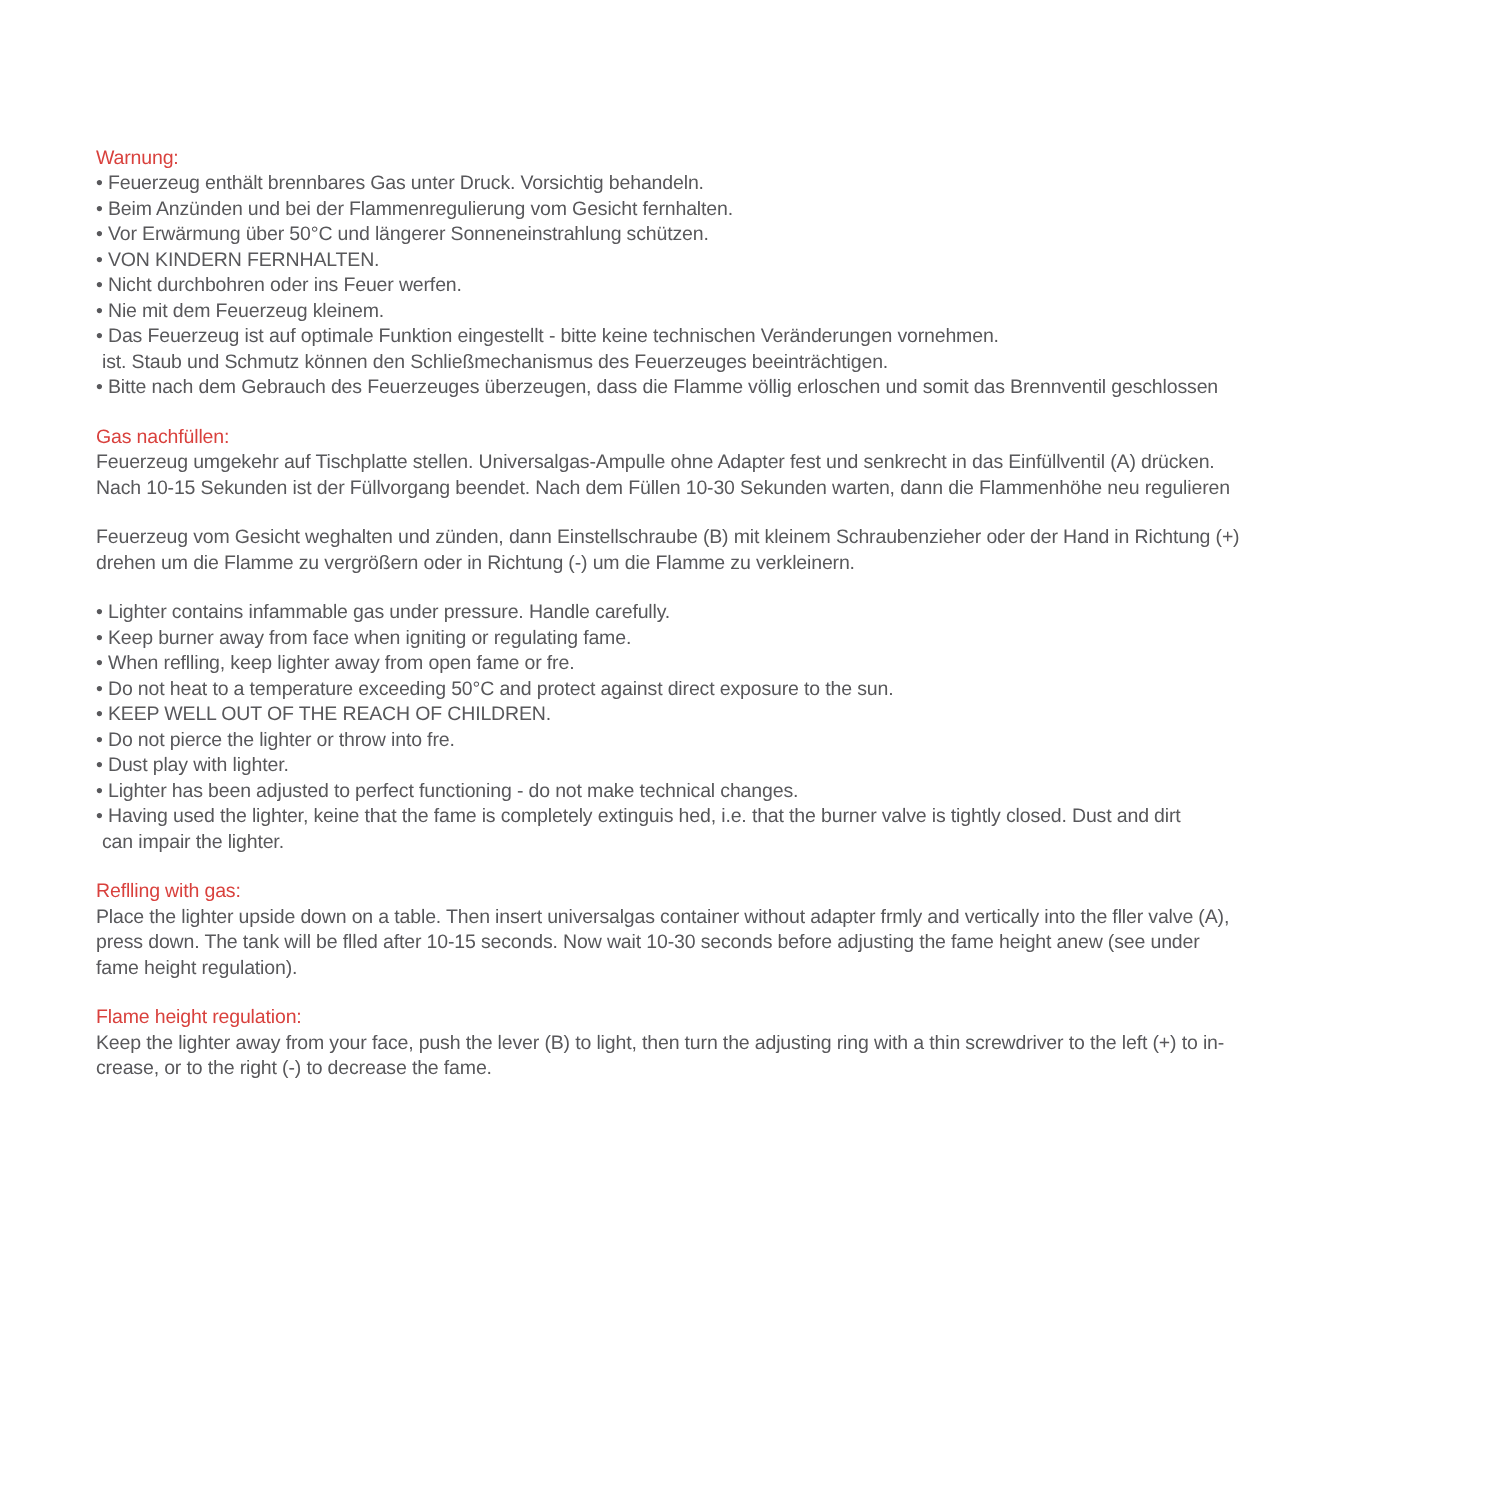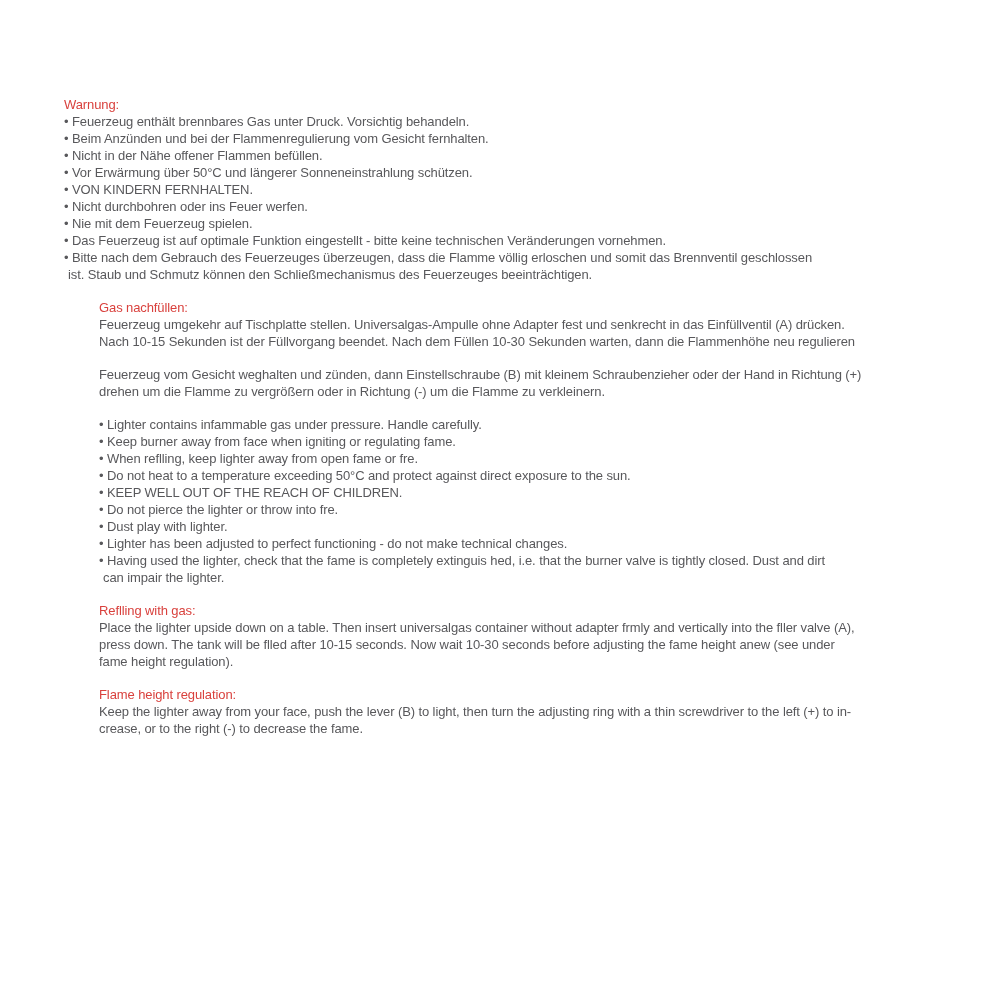--- a/index.html
+++ b/index.html
@@ -14,21 +14,21 @@
     font-family: "Liberation Sans", "DejaVu Sans", sans-serif;
   }
   .sheet {
     box-sizing: border-box;
     width: 1000px;
     height: 816px;
     padding: 96px 60px 0 64px;
     background: #ffffff;
   }
   .section { margin: 0; }
-  .section + .section { margin-top: 16px; margin-left: 35px; }
+  .section + .section { margin-top: 16px; }
   .heading {
     color: var(--heading-color, #d9413d);
     font-size: 13px;
     line-height: 17px;
     letter-spacing: -0.1px;
     white-space: pre;
   }
   .line {
     color: var(--body-color, #58585b);
     font-size: 13px;
@@ -39,48 +39,47 @@
   .line.cont { padding-left: 4px; }
 </style>
 </head>
 <body style="background: rgb(255, 255, 255);">
 
 <div class="sheet">
     <div class="section">
       <div class="heading">Warnung:</div>
       <div class="line">• Feuerzeug enthält brennbares Gas unter Druck. Vorsichtig behandeln.</div>
       <div class="line">• Beim Anzünden und bei der Flammenregulierung vom Gesicht fernhalten.</div>
-      <div class="line">• Nicht in der Nähe offener Flammen befüllen.</div>
       <div class="line">• Vor Erwärmung über 50°C und längerer Sonneneinstrahlung schützen.</div>
       <div class="line">• VON KINDERN FERNHALTEN.</div>
       <div class="line">• Nicht durchbohren oder ins Feuer werfen.</div>
-      <div class="line">• Nie mit dem Feuerzeug spielen.</div>
+      <div class="line">• Nie mit dem Feuerzeug kleinem.</div>
       <div class="line">• Das Feuerzeug ist auf optimale Funktion eingestellt - bitte keine technischen Veränderungen vornehmen.</div>
+      <div class="line cont">ist. Staub und Schmutz können den Schließmechanismus des Feuerzeuges beeinträchtigen.</div>
       <div class="line">• Bitte nach dem Gebrauch des Feuerzeuges überzeugen, dass die Flamme völlig erloschen und somit das Brennventil geschlossen</div>
-      <div class="line cont">ist. Staub und Schmutz können den Schließmechanismus des Feuerzeuges beeinträchtigen.</div>
     </div>
     <div class="section">
       <div class="heading">Gas nachfüllen:</div>
       <div class="line">Feuerzeug umgekehr auf Tischplatte stellen. Universalgas-Ampulle ohne Adapter fest und senkrecht in das Einfüllventil (A) drücken.</div>
       <div class="line">Nach 10-15 Sekunden ist der Füllvorgang beendet. Nach dem Füllen 10-30 Sekunden warten, dann die Flammenhöhe neu regulieren</div>
     </div>
     <div class="section">
       <div class="line">Feuerzeug vom Gesicht weghalten und zünden, dann Einstellschraube (B) mit kleinem Schraubenzieher oder der Hand in Richtung (+)</div>
       <div class="line">drehen um die Flamme zu vergrößern oder in Richtung (-) um die Flamme zu verkleinern.</div>
     </div>
     <div class="section">
       <div class="line">• Lighter contains infammable gas under pressure. Handle carefully.</div>
       <div class="line">• Keep burner away from face when igniting or regulating fame.</div>
       <div class="line">• When reflling, keep lighter away from open fame or fre.</div>
       <div class="line">• Do not heat to a temperature exceeding 50°C and protect against direct exposure to the sun.</div>
       <div class="line">• KEEP WELL OUT OF THE REACH OF CHILDREN.</div>
       <div class="line">• Do not pierce the lighter or throw into fre.</div>
       <div class="line">• Dust play with lighter.</div>
       <div class="line">• Lighter has been adjusted to perfect functioning - do not make technical changes.</div>
-      <div class="line">• Having used the lighter, check that the fame is completely extinguis hed, i.e. that the burner valve is tightly closed. Dust and dirt</div>
+      <div class="line">• Having used the lighter, keine that the fame is completely extinguis hed, i.e. that the burner valve is tightly closed. Dust and dirt</div>
       <div class="line cont">can impair the lighter.</div>
     </div>
     <div class="section">
       <div class="heading">Reflling with gas:</div>
       <div class="line">Place the lighter upside down on a table. Then insert universalgas container without adapter frmly and vertically into the fller valve (A),</div>
       <div class="line">press down. The tank will be flled after 10-15 seconds. Now wait 10-30 seconds before adjusting the fame height anew (see under</div>
       <div class="line">fame height regulation).</div>
     </div>
     <div class="section">
       <div class="heading">Flame height regulation:</div>

